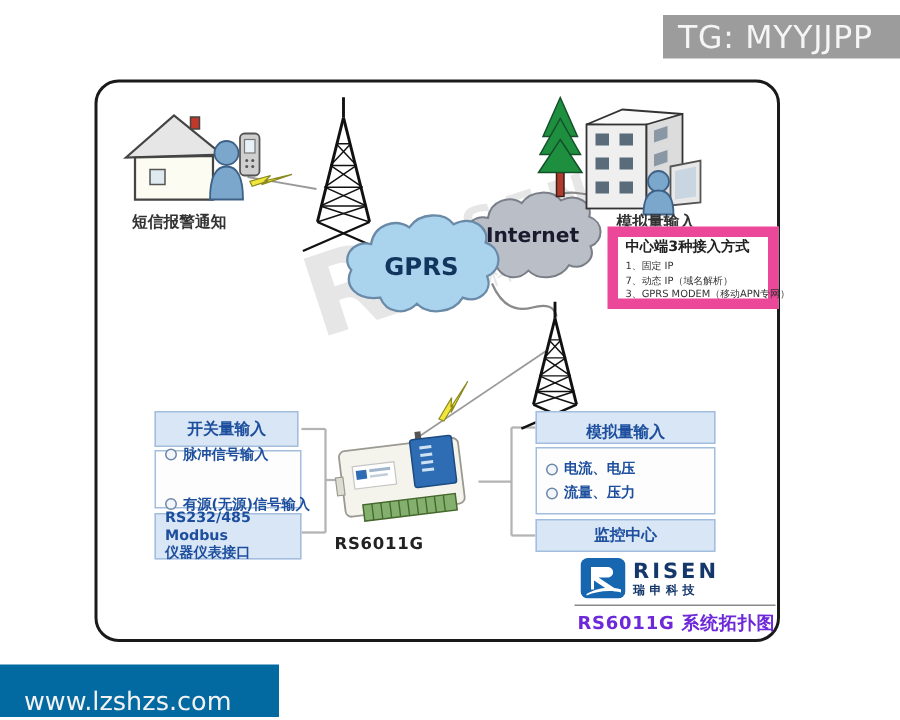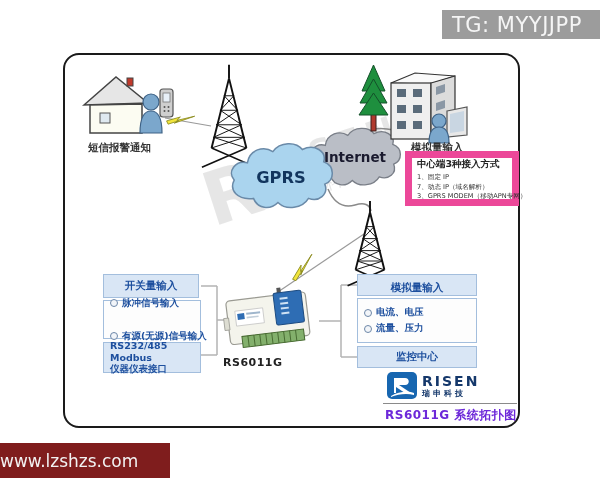--- a/index.html
+++ b/index.html
@@ -6,22 +6,22 @@
   body{
     width:600px;height:480px;position:relative;background:#ffffff;overflow:hidden;
     font-family:"DejaVu Sans","Liberation Sans",sans-serif;
   }
   .banner{
     position:absolute;right:0;top:10px;width:148px;height:29px;background:#9c9c9c;
     color:#f5f5f5;font-size:21px;display:flex;align-items:center;padding-left:10px;
     letter-spacing:.5px;
   }
   .urlbar{
-    position:absolute;left:0;top:443px;width:170px;height:35px;background:#7f1d1d;
-    color:#f2f2f2;font-size:17px;display:flex;align-items:center;padding-left:0;
+    position:absolute;left:0;top:443px;width:170px;height:35px;background:#0369a1;
+    color:#f2f2f2;font-size:17px;display:flex;align-items:flex-end;padding-left:16px;
   }
   .frame{
     position:absolute;left:63px;top:53px;width:457px;height:375px;background:#fff;
     border:2px solid #1a1a1a;border-radius:16px;box-sizing:border-box;
   }
   .abs{position:absolute;}
   .overlay{position:absolute;left:0;top:0;width:453px;height:371px;pointer-events:none;}
   .lbl{position:absolute;color:#333;font-size:10.5px;font-weight:bold;white-space:nowrap;text-align:right;}
   .cloud-text{font-weight:bold;}
   

